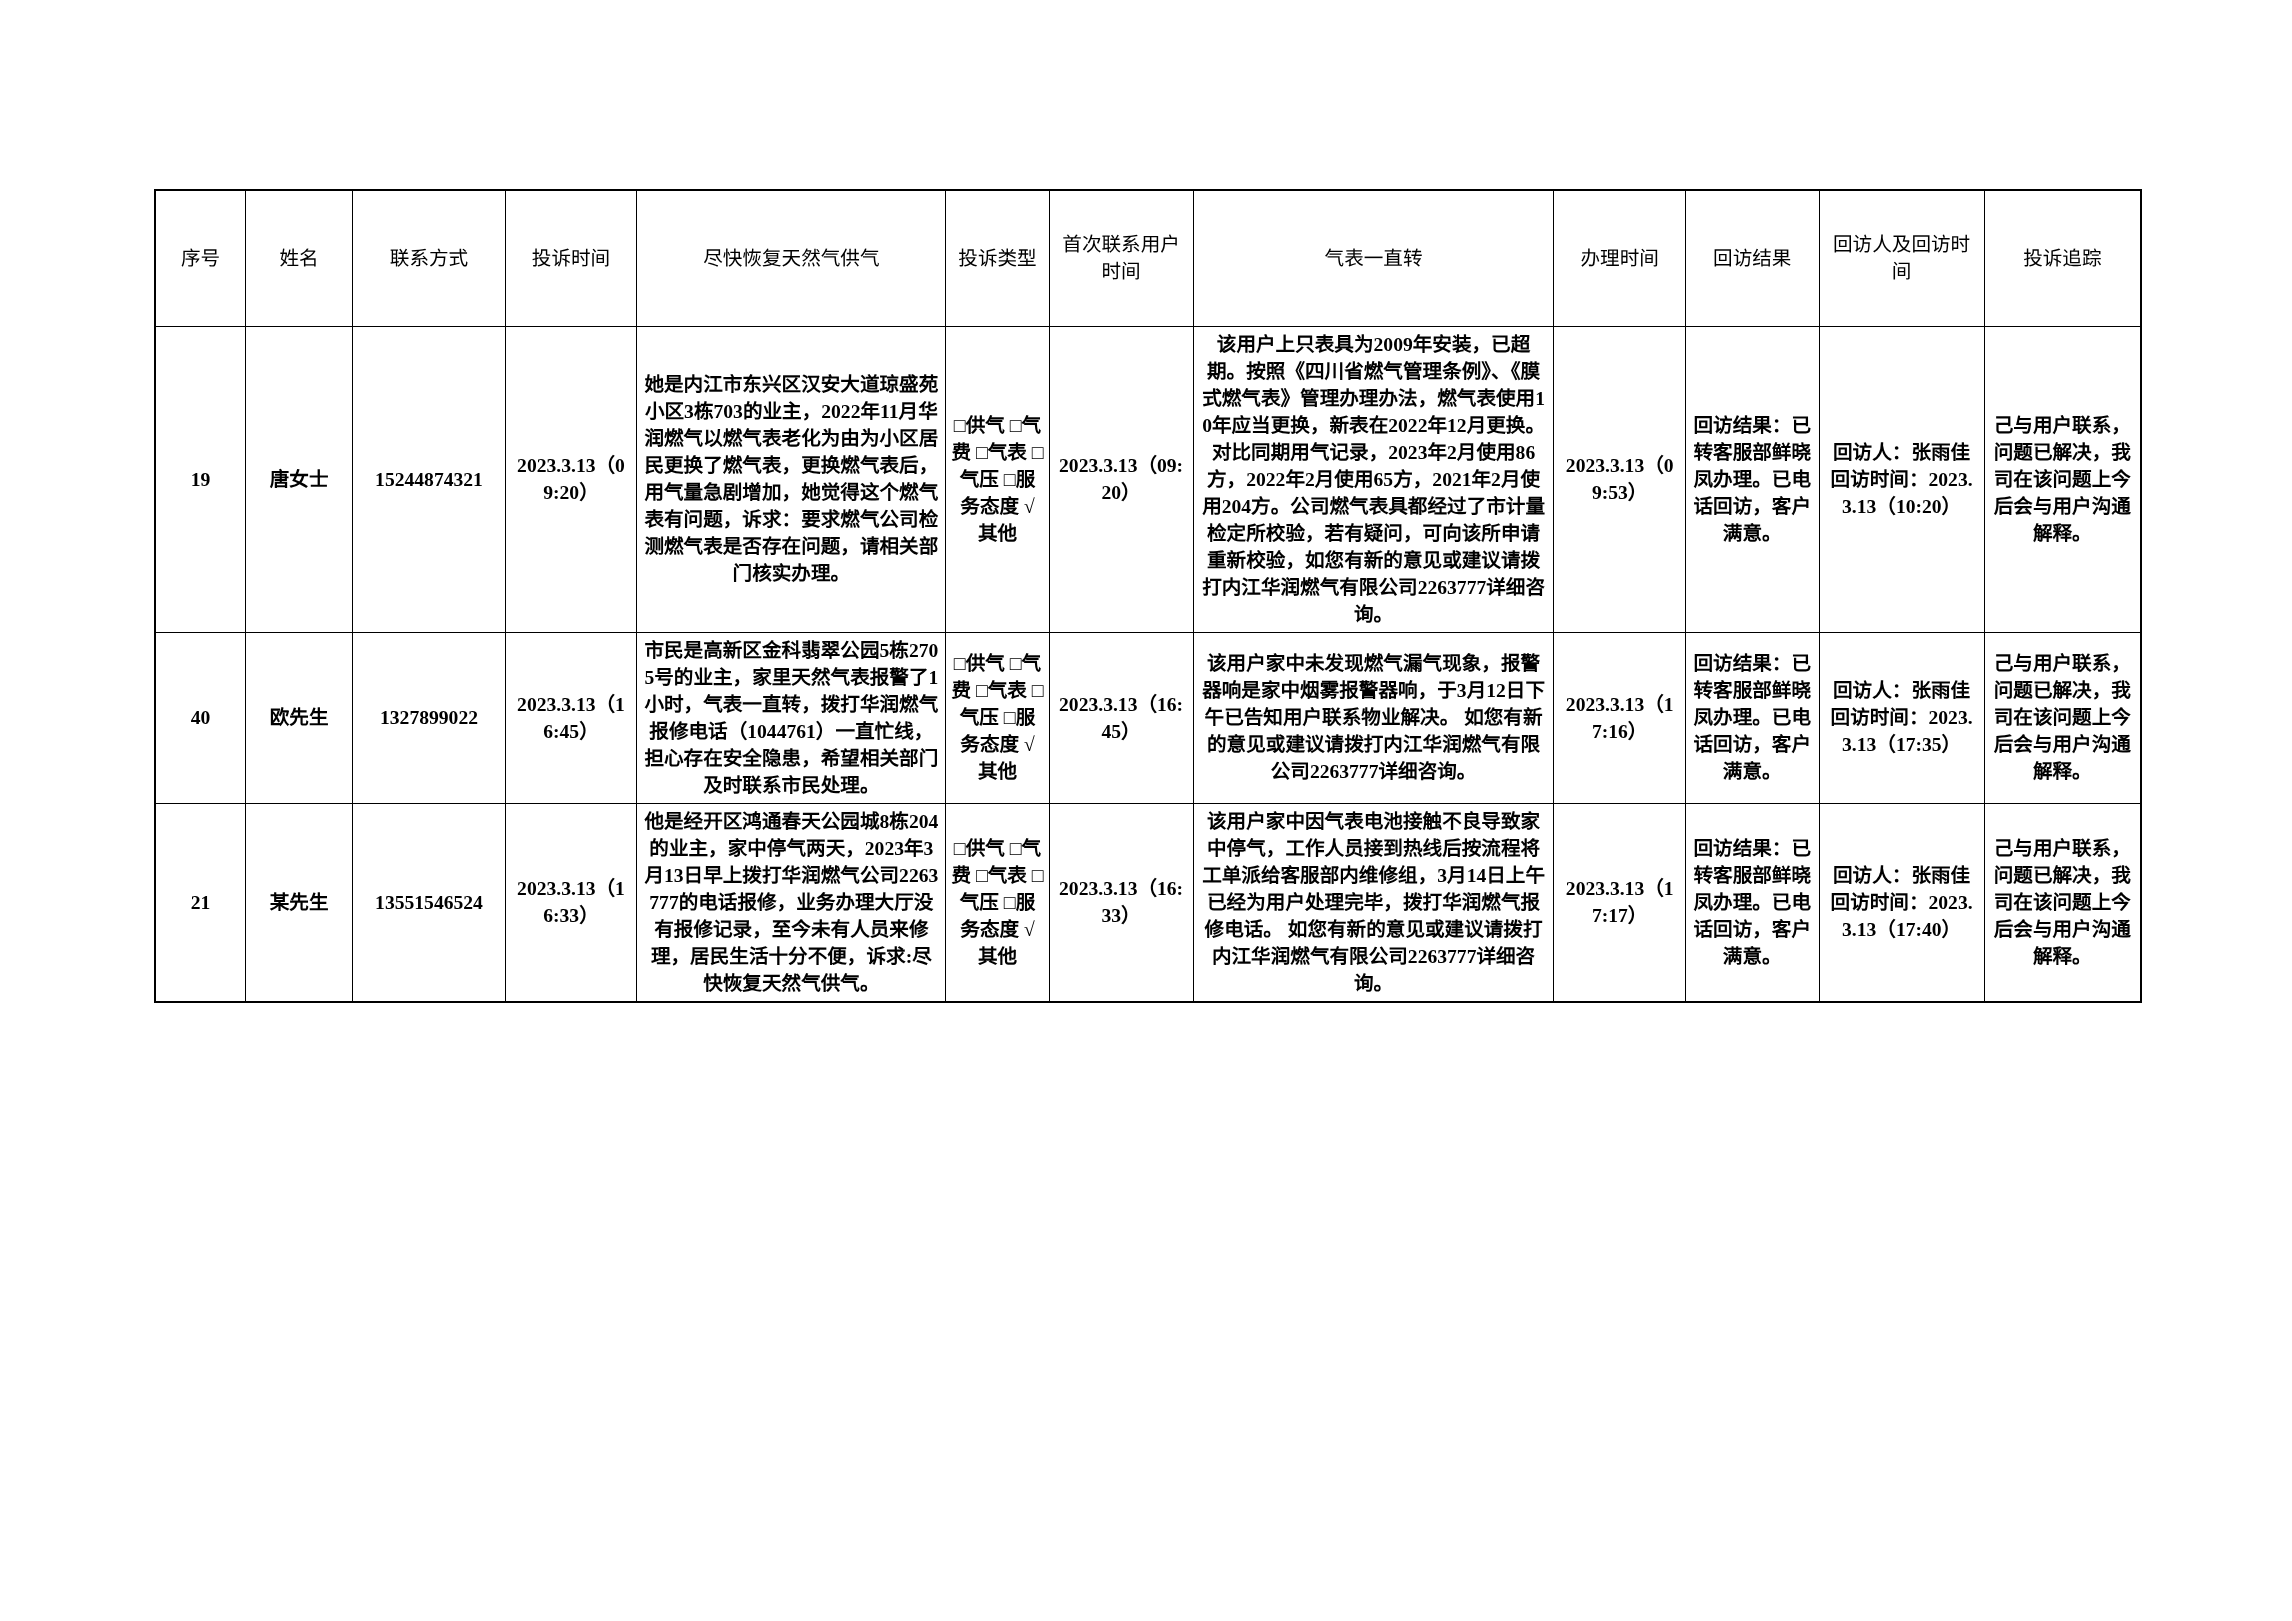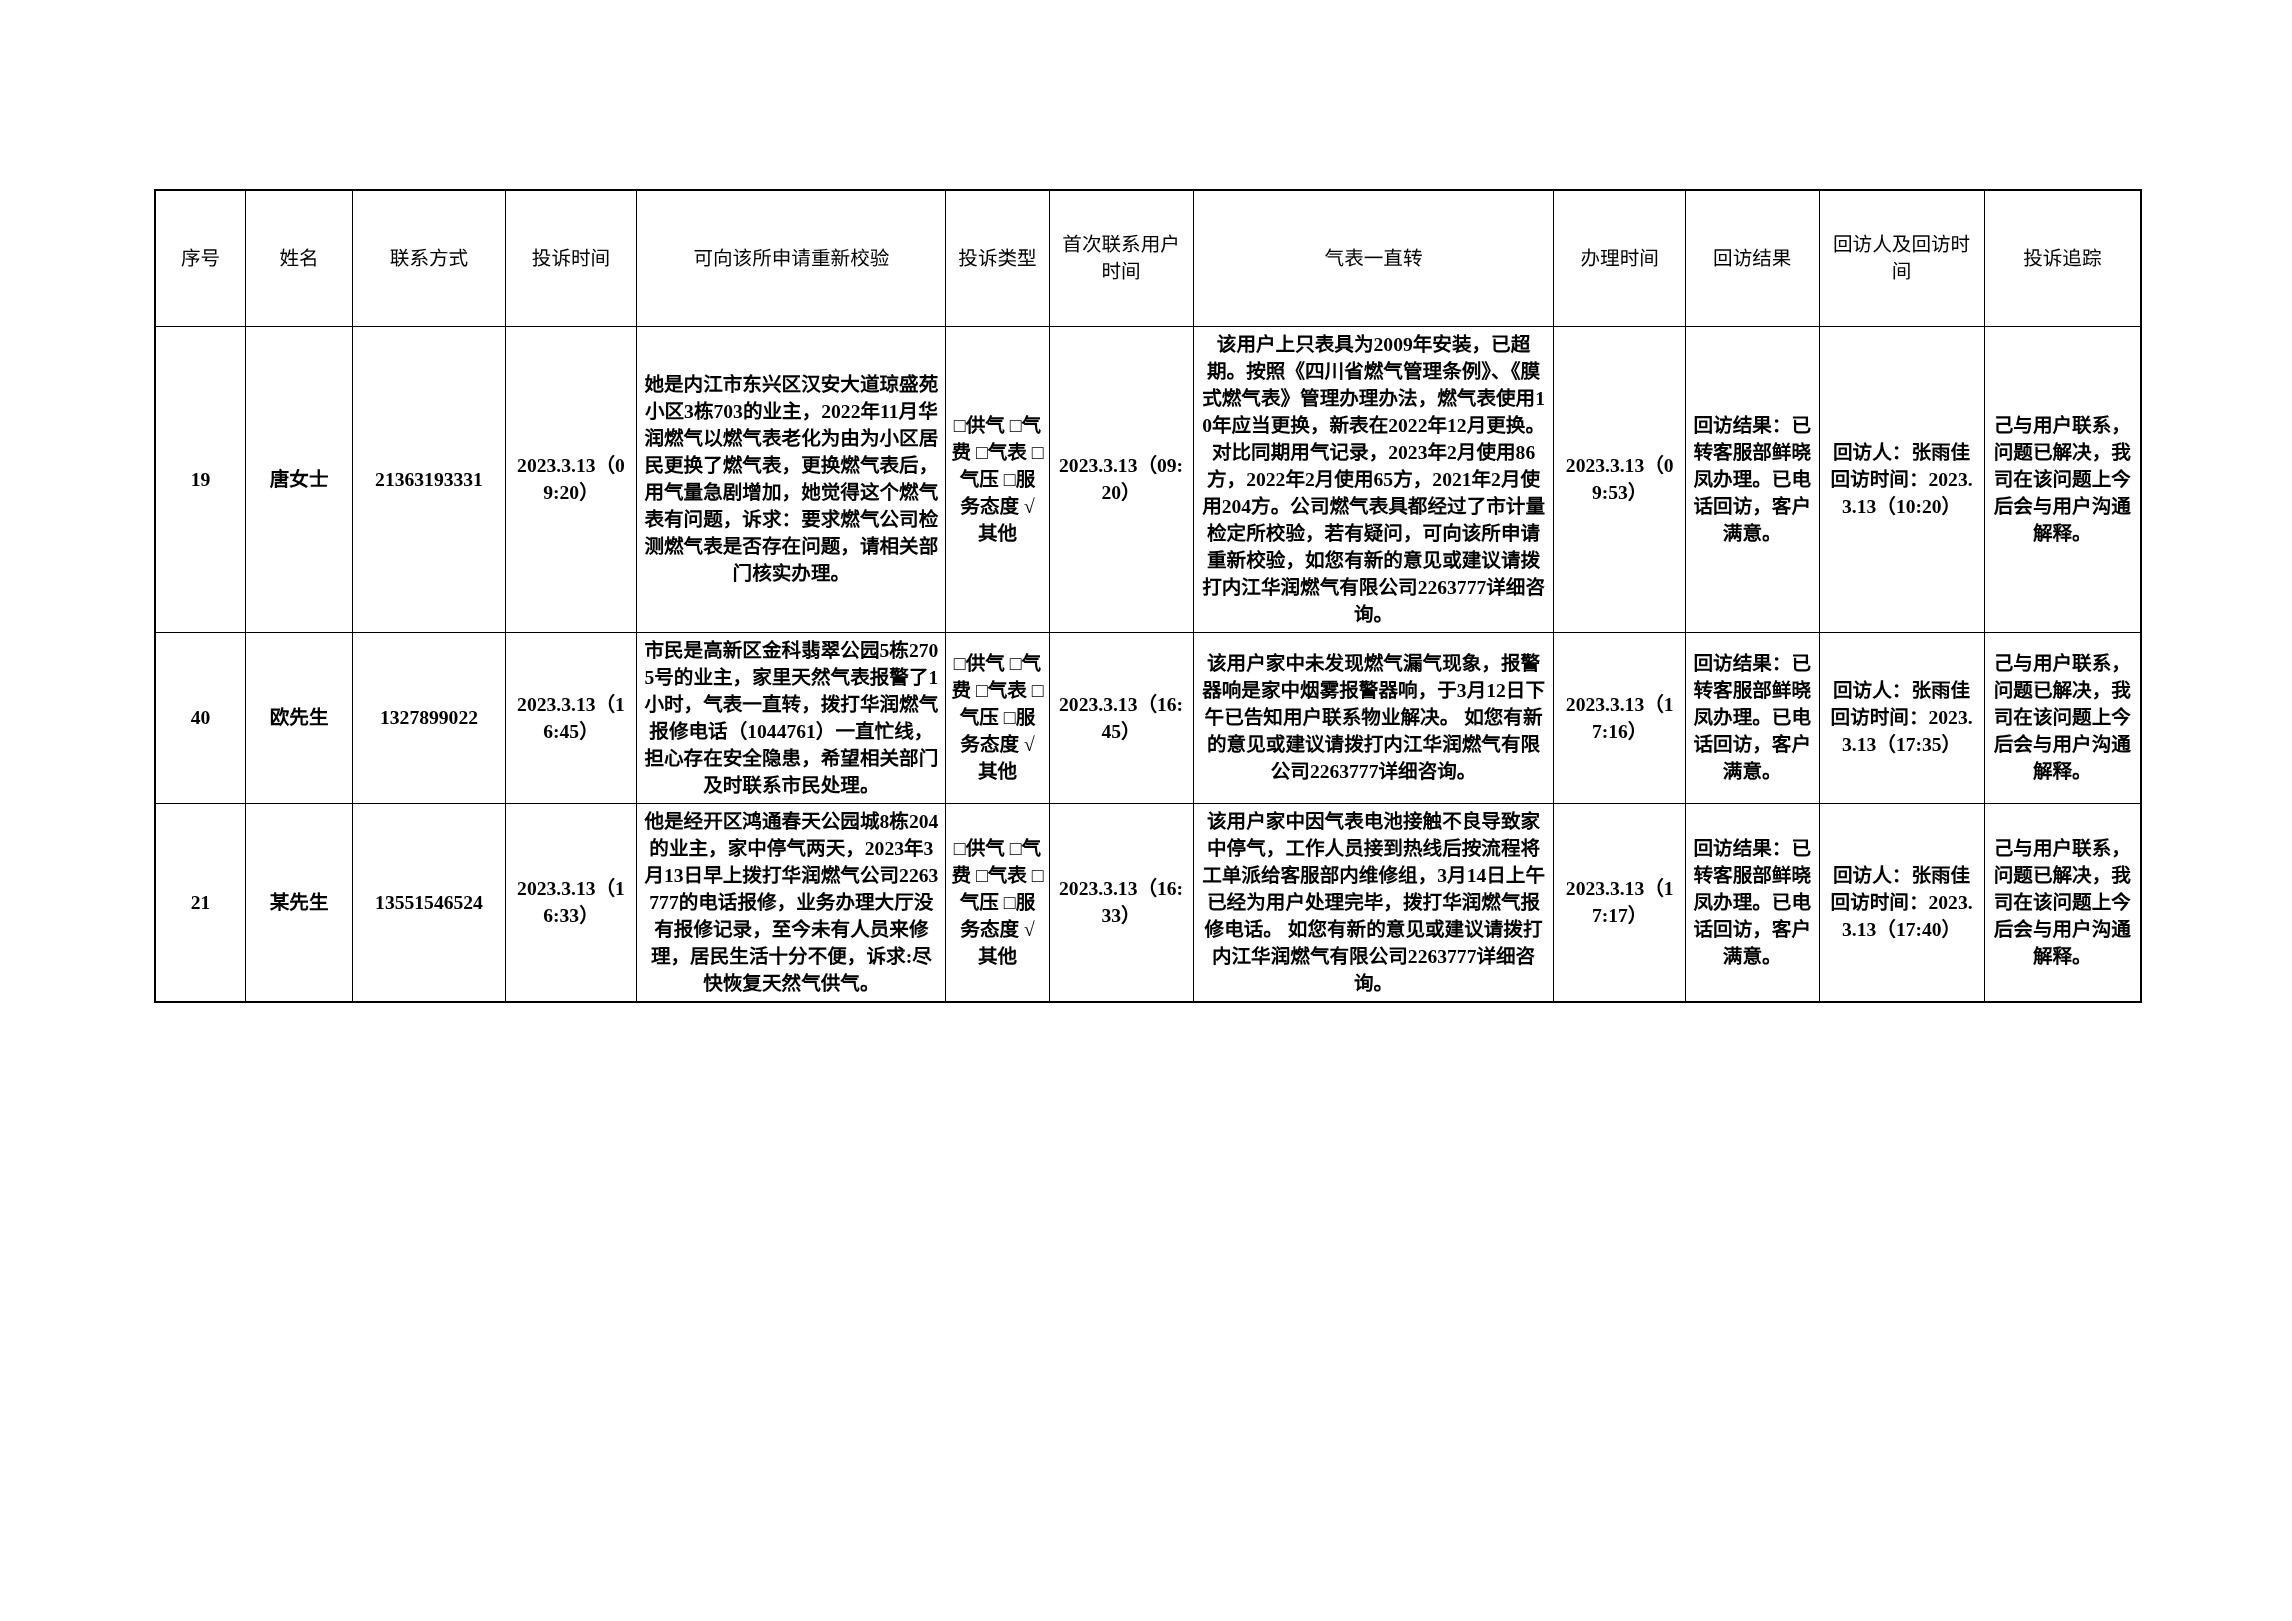--- a/index.html
+++ b/index.html
@@ -114,35 +114,35 @@
         <col class="c-visit">
         <col class="c-visitor">
         <col class="c-track">
     </colgroup>
     <thead>
       <tr>
         <td>序号</td>
         <td>姓名</td>
         <td>联系方式</td>
         <td>投诉时间</td>
-        <td>可向该所申请重新校验</td>
+        <td>尽快恢复天然气供气</td>
         <td>投诉类型</td>
         <td>首次联系用户时间</td>
         <td>气表一直转</td>
         <td>办理时间</td>
         <td>回访结果</td>
         <td>回访人及回访时间</td>
         <td>投诉追踪</td>
       </tr>
     </thead>
     <tbody>
       <tr class="data-row row-19">
         <td class="seq-cell">19</td>
         <td>唐女士</td>
-        <td>21363193331</td>
+        <td>15244874321</td>
         <td class="body-small">2023.3.13（09:20）</td>
         <td class="body-content">她是内江市东兴区汉安大道琼盛苑小区3栋703的业主，2022年11月华润燃气以燃气表老化为由为小区居民更换了燃气表，更换燃气表后，用气量急剧增加，她觉得这个燃气表有问题，诉求：要求燃气公司检测燃气表是否存在问题，请相关部门核实办理。</td>
         <td class="body-type">□供气 □气费 □气表 □气压 □服务态度 √其他</td>
         <td class="body-small">2023.3.13（09:20）</td>
         <td class="body-result">该用户上只表具为2009年安装，已超期。按照《四川省燃气管理条例》、《膜式燃气表》管理办理办法，燃气表使用10年应当更换，新表在2022年12月更换。对比同期用气记录，2023年2月使用86方，2022年2月使用65方，2021年2月使用204方。公司燃气表具都经过了市计量检定所校验，若有疑问，可向该所申请重新校验，如您有新的意见或建议请拨打内江华润燃气有限公司2263777详细咨询。</td>
         <td class="body-small">2023.3.13（09:53）</td>
         <td class="body-visit">回访结果：已转客服部鲜晓凤办理。已电话回访，客户满意。</td>
         <td class="body-visitor">回访人：张雨佳回访时间：2023.3.13（10:20）</td>
         <td class="body-track">己与用户联系，问题已解决，我司在该问题上今后会与用户沟通解释。</td>
       </tr>

